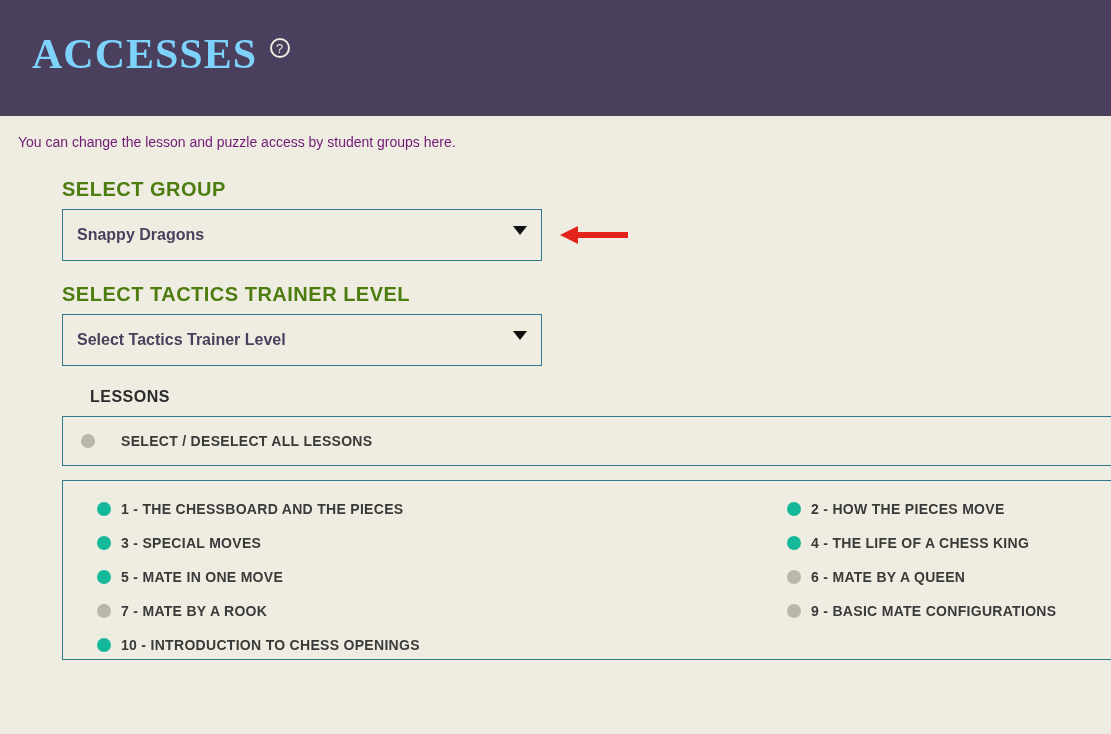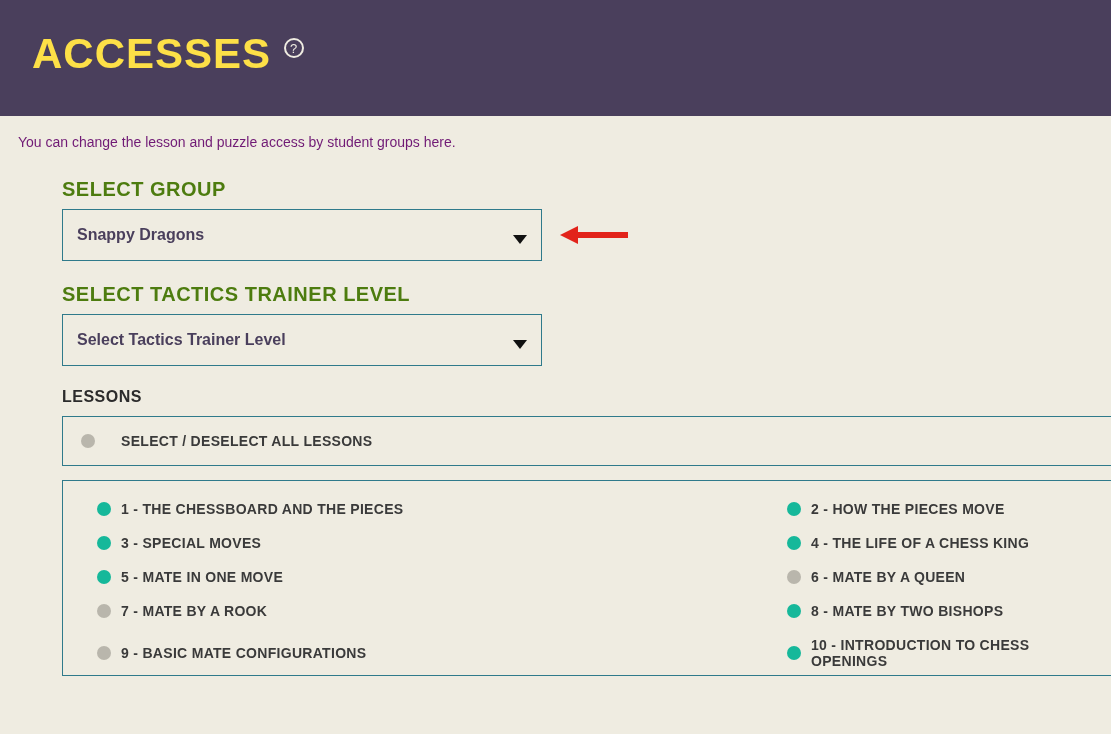--- a/index.html
+++ b/index.html
@@ -7,26 +7,27 @@
     font-family: "Segoe UI", Arial, sans-serif;
     background: #efece1;
     color: #3a3a3a;
     width: 1111px;
   }
   .header {
     background: #4a3f5c;
     padding: 30px 32px 38px 32px;
   }
   .header-title {
-    color: #fde047;
+    color: #7dd3fc;
     font-size: 42px;
     font-weight: 900;
     letter-spacing: 1px;
     display: inline-block;
     vertical-align: middle;
+    font-family: Liberation Serif, serif;
   }
   .help-icon {
     display: inline-block;
     width: 20px;
     height: 20px;
     border: 2px solid #efece1;
     border-radius: 50%;
     color: #efece1;
     font-size: 13px;
     line-height: 18px;
@@ -57,21 +58,21 @@
     align-items: center;
     gap: 18px;
   }
   .select-box {
     width: 480px;
     border: 1.5px solid #2f7a8b;
     background: #efece1;
     padding: 16px 14px;
     display: flex;
     justify-content: space-between;
-    align-items: flex-end;
+    align-items: flex-start;
     cursor: pointer;
   }
   .select-value {
     color: #4a3f5c;
     font-weight: 700;
     font-size: 16px;
   }
   .caret {
     width: 0; height: 0;
     border-left: 7px solid transparent;
@@ -83,20 +84,21 @@
     align-items: center;
   }
   .arrow svg { display:block; }
 
   .lessons-label {
     font-size: 16px;
     font-weight: 900;
     letter-spacing: 0.5px;
     color: #2b2b2b;
     margin-bottom: 10px;
+    margin-left: 28px;
   }
   .panel {
     border: 1.5px solid #2f7a8b;
     border-right: none;
     background: #efece1;
     padding: 14px 18px;
     margin-bottom: 14px;
   }
   .row {
     display: flex;
@@ -212,24 +214,20 @@
         </div>
         <div class="lesson-item">
           <span class="dot off"></span>
           <span>6 - MATE BY A QUEEN</span>
         </div>
         <div class="lesson-item">
           <span class="dot off"></span>
           <span>7 - MATE BY A ROOK</span>
         </div>
         <div class="lesson-item">
-          <span class="dot on"></span>
-          <span>8 - MATE BY TWO BISHOPS</span>
-        </div>
-        <div class="lesson-item">
           <span class="dot off"></span>
           <span>9 - BASIC MATE CONFIGURATIONS</span>
         </div>
         <div class="lesson-item">
           <span class="dot on"></span>
           <span>10 - INTRODUCTION TO CHESS OPENINGS</span>
         </div>
       </div>
   </div>
 

